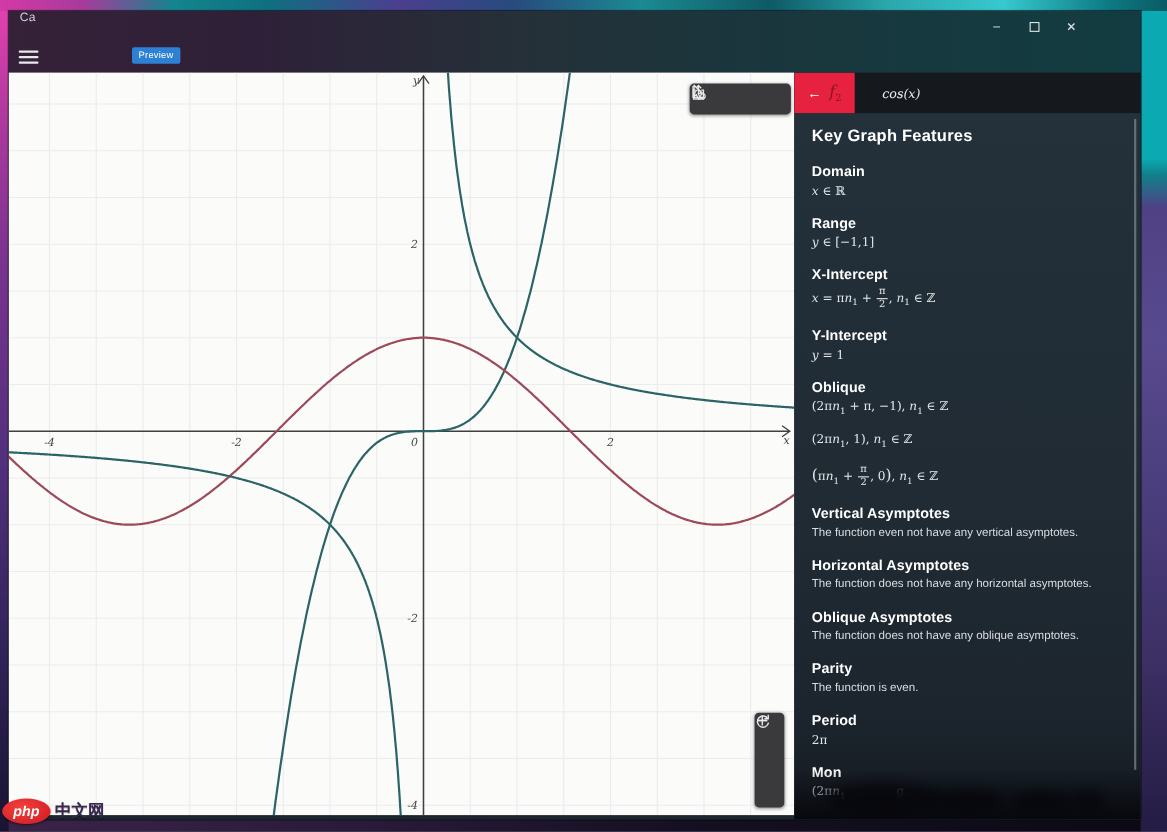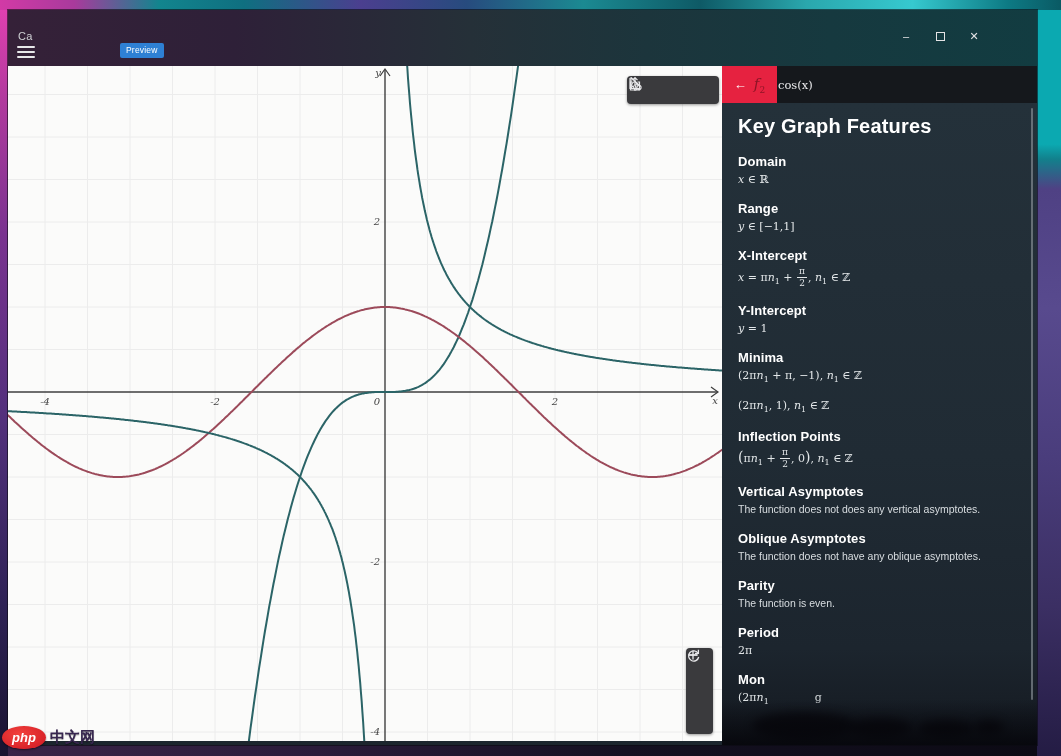--- a/index.html
+++ b/index.html
@@ -13,21 +13,21 @@
     background:linear-gradient(180deg,#e040b0,#b13a9e 12%,#7a3390 30%,#52307c 55%,#2e2255 80%,#1a1430);}
   .wp-right{position:absolute;left:1037px;top:10px;width:24px;height:746px;
     background:linear-gradient(180deg,#0ba9b1 0%,#0ba9b1 18%,#12808c 20%,#4f4184 24%,#584a8e 40%,#4a3d7c 60%,#3b2f63 80%,#241c44);}
   .wp-bottom{position:absolute;left:8px;top:745px;width:1029px;height:11px;
     background:linear-gradient(90deg,#3a2448,#2a1b3a 30%,#141021 60%,#0c0a14);}
 
   
   .window{position:absolute;left:8px;top:10px;width:1029px;height:735px;background:#1c262e;box-shadow:0 0 0 1px rgba(10,10,16,.6);}
   .chrome-top{position:absolute;left:0;top:0;width:1029px;height:56px;
     background:linear-gradient(90deg,#352138 0%,#2e2038 22%,#253038 45%,#1c353c 62%,#16393f 80%,#123c41 100%);}
-  .titlebar{position:absolute;left:0;top:12px;width:983px;height:28px;display:flex;align-items:center;}
+  .titlebar{position:absolute;left:0;top:0;width:983px;height:28px;display:flex;align-items:flex-start;}
   .app-title{color:#cfd0d4;font-size:11px;margin-left:10px;letter-spacing:.3px;}
   .win-controls{position:absolute;right:0;top:0;height:28px;display:flex;}
   .win-btn{width:34px;height:28px;display:flex;align-items:center;justify-content:center;color:#e4e4e6;font-size:11px;}
   .max-glyph{width:9px;height:9px;border:1px solid #e4e4e6;display:inline-block;}
   .menurow{position:absolute;left:0;top:28px;width:1029px;height:28px;}
   .hamburger{position:absolute;left:9px;top:7px;width:18px;height:14px;display:flex;flex-direction:column;justify-content:space-between;padding:1px 0;}
   .hamburger div{height:1.6px;background:#e8e8ea;border-radius:1px;}
   .preview-badge{position:absolute;left:112px;top:5px;background:#2e80d4;color:#fff;font-size:8.5px;padding:2px 6px 3px;border-radius:2px;letter-spacing:.2px;}
 
   
@@ -39,24 +39,24 @@
   .zoom-stack{position:absolute;left:678px;top:582px;width:27px;height:86px;background:#3a3a3d;border-radius:4px;display:flex;flex-direction:column;align-items:center;justify-content:space-around;box-shadow:0 1px 3px rgba(0,0,0,.4);}
   .zoom-btn{width:27px;height:26px;display:flex;align-items:center;justify-content:center;}
 
   
   .panel{position:absolute;left:714px;top:56px;width:315px;height:679px;overflow:hidden;}
   .panel-header{position:absolute;left:0;top:0;width:315px;height:37px;background:#15181c;display:flex;}
   .fn-back-btn{width:55px;height:37px;background:#e62240;display:flex;align-items:center;justify-content:center;gap:7px;}
   .fn-back-btn .arrow{color:#fff;font-size:13px;}
   .fn-glyph{font-family:"DejaVu Serif",serif;font-style:italic;color:#8e1426;font-size:15px;}
   .fn-glyph sub{font-size:9px;font-style:normal;}
-  .expr{display:flex;align-items:center;padding-left:1px;color:#ececee;font-family:"DejaVu Serif",serif;font-size:11.5px;}
+  .expr{display:flex;align-items:center;padding-left:25px;color:#ececee;font-family:"DejaVu Serif",serif;font-style:italic;font-size:11.5px;}
   .panel-body{position:absolute;left:0;top:37px;width:315px;height:642px;
     background:linear-gradient(180deg,#24313a 0%,#202b34 55%,#1c252e 85%,#141920 100%);padding:12px 0 0 16px;overflow:hidden;}
-  .panel-title{color:#fff;font-size:20px;font-weight:bold;letter-spacing:.2px;margin-bottom:16px;}
+  .panel-title{color:#fff;font-size:15px;font-weight:bold;letter-spacing:.2px;margin-bottom:16px;}
   .sec{margin-bottom:15px;}
   .sec-h{color:#fff;font-size:13px;font-weight:bold;margin-bottom:4px;letter-spacing:.1px;}
   .sec-b{font-family:"DejaVu Serif",serif;font-size:11px;color:#e3e7e9;min-height:13px;}
   .sec-b.plain{font-family:"Liberation Sans",sans-serif;font-size:10.5px;color:#d8dde0;}
   .sec-b i{font-style:italic;}
   .sec-b sub{font-size:8px;}
   .frac{display:inline-flex;flex-direction:column;align-items:center;vertical-align:middle;line-height:1;font-size:9px;margin:0 1px;}
   .fn-n{border-bottom:1px solid #e3e7e9;padding:0 2px 1px;}
   .fn-d{padding-top:1px;}
   .bigp{font-size:14px;}
@@ -222,41 +222,44 @@
                   <span class="fn-d">2</span>
                 </span>, <i>n</i><sub>1</sub> ∈ ℤ</div>
   </div>
 
   <div class="sec">
     <div class="sec-h">Y-Intercept</div>
     <div class="sec-b"><i>y</i> = 1</div>
   </div>
 
   <div class="sec">
-    <div class="sec-h">Minima</div>
+    <div class="sec-h">Oblique</div>
     <div class="sec-b">(2π<i>n</i><sub>1</sub> + π, −1), <i>n</i><sub>1</sub> ∈ ℤ</div>
   </div>
 
   <div class="sec">
     <div class="sec-b">(2π<i>n</i><sub>1</sub>, 1), <i>n</i><sub>1</sub> ∈ ℤ</div>
   </div>
 
   <div class="sec">
-    <div class="sec-h">Inflection Points</div>
     <div class="sec-b"><span class="bigp">(</span>π<i>n</i><sub>1</sub> + <span class="frac">
                   <span class="fn-n">π</span>
                   <span class="fn-d">2</span>
                 </span>, 0<span class="bigp">)</span>, <i>n</i><sub>1</sub> ∈ ℤ</div>
   </div>
 
   <div class="sec">
     <div class="sec-h">Vertical Asymptotes</div>
-    <div class="sec-b plain">The function does not does any vertical asymptotes.</div>
-  </div>
-
+    <div class="sec-b plain">The function even not have any vertical asymptotes.</div>
+  </div>
+
+  <div class="sec">
+    <div class="sec-h">Horizontal Asymptotes</div>
+    <div class="sec-b plain">The function does not have any horizontal asymptotes.</div>
+  </div>
 
   <div class="sec">
     <div class="sec-h">Oblique Asymptotes</div>
     <div class="sec-b plain">The function does not have any oblique asymptotes.</div>
   </div>
 
   <div class="sec">
     <div class="sec-h">Parity</div>
     <div class="sec-b plain">The function is even.</div>
   </div>

